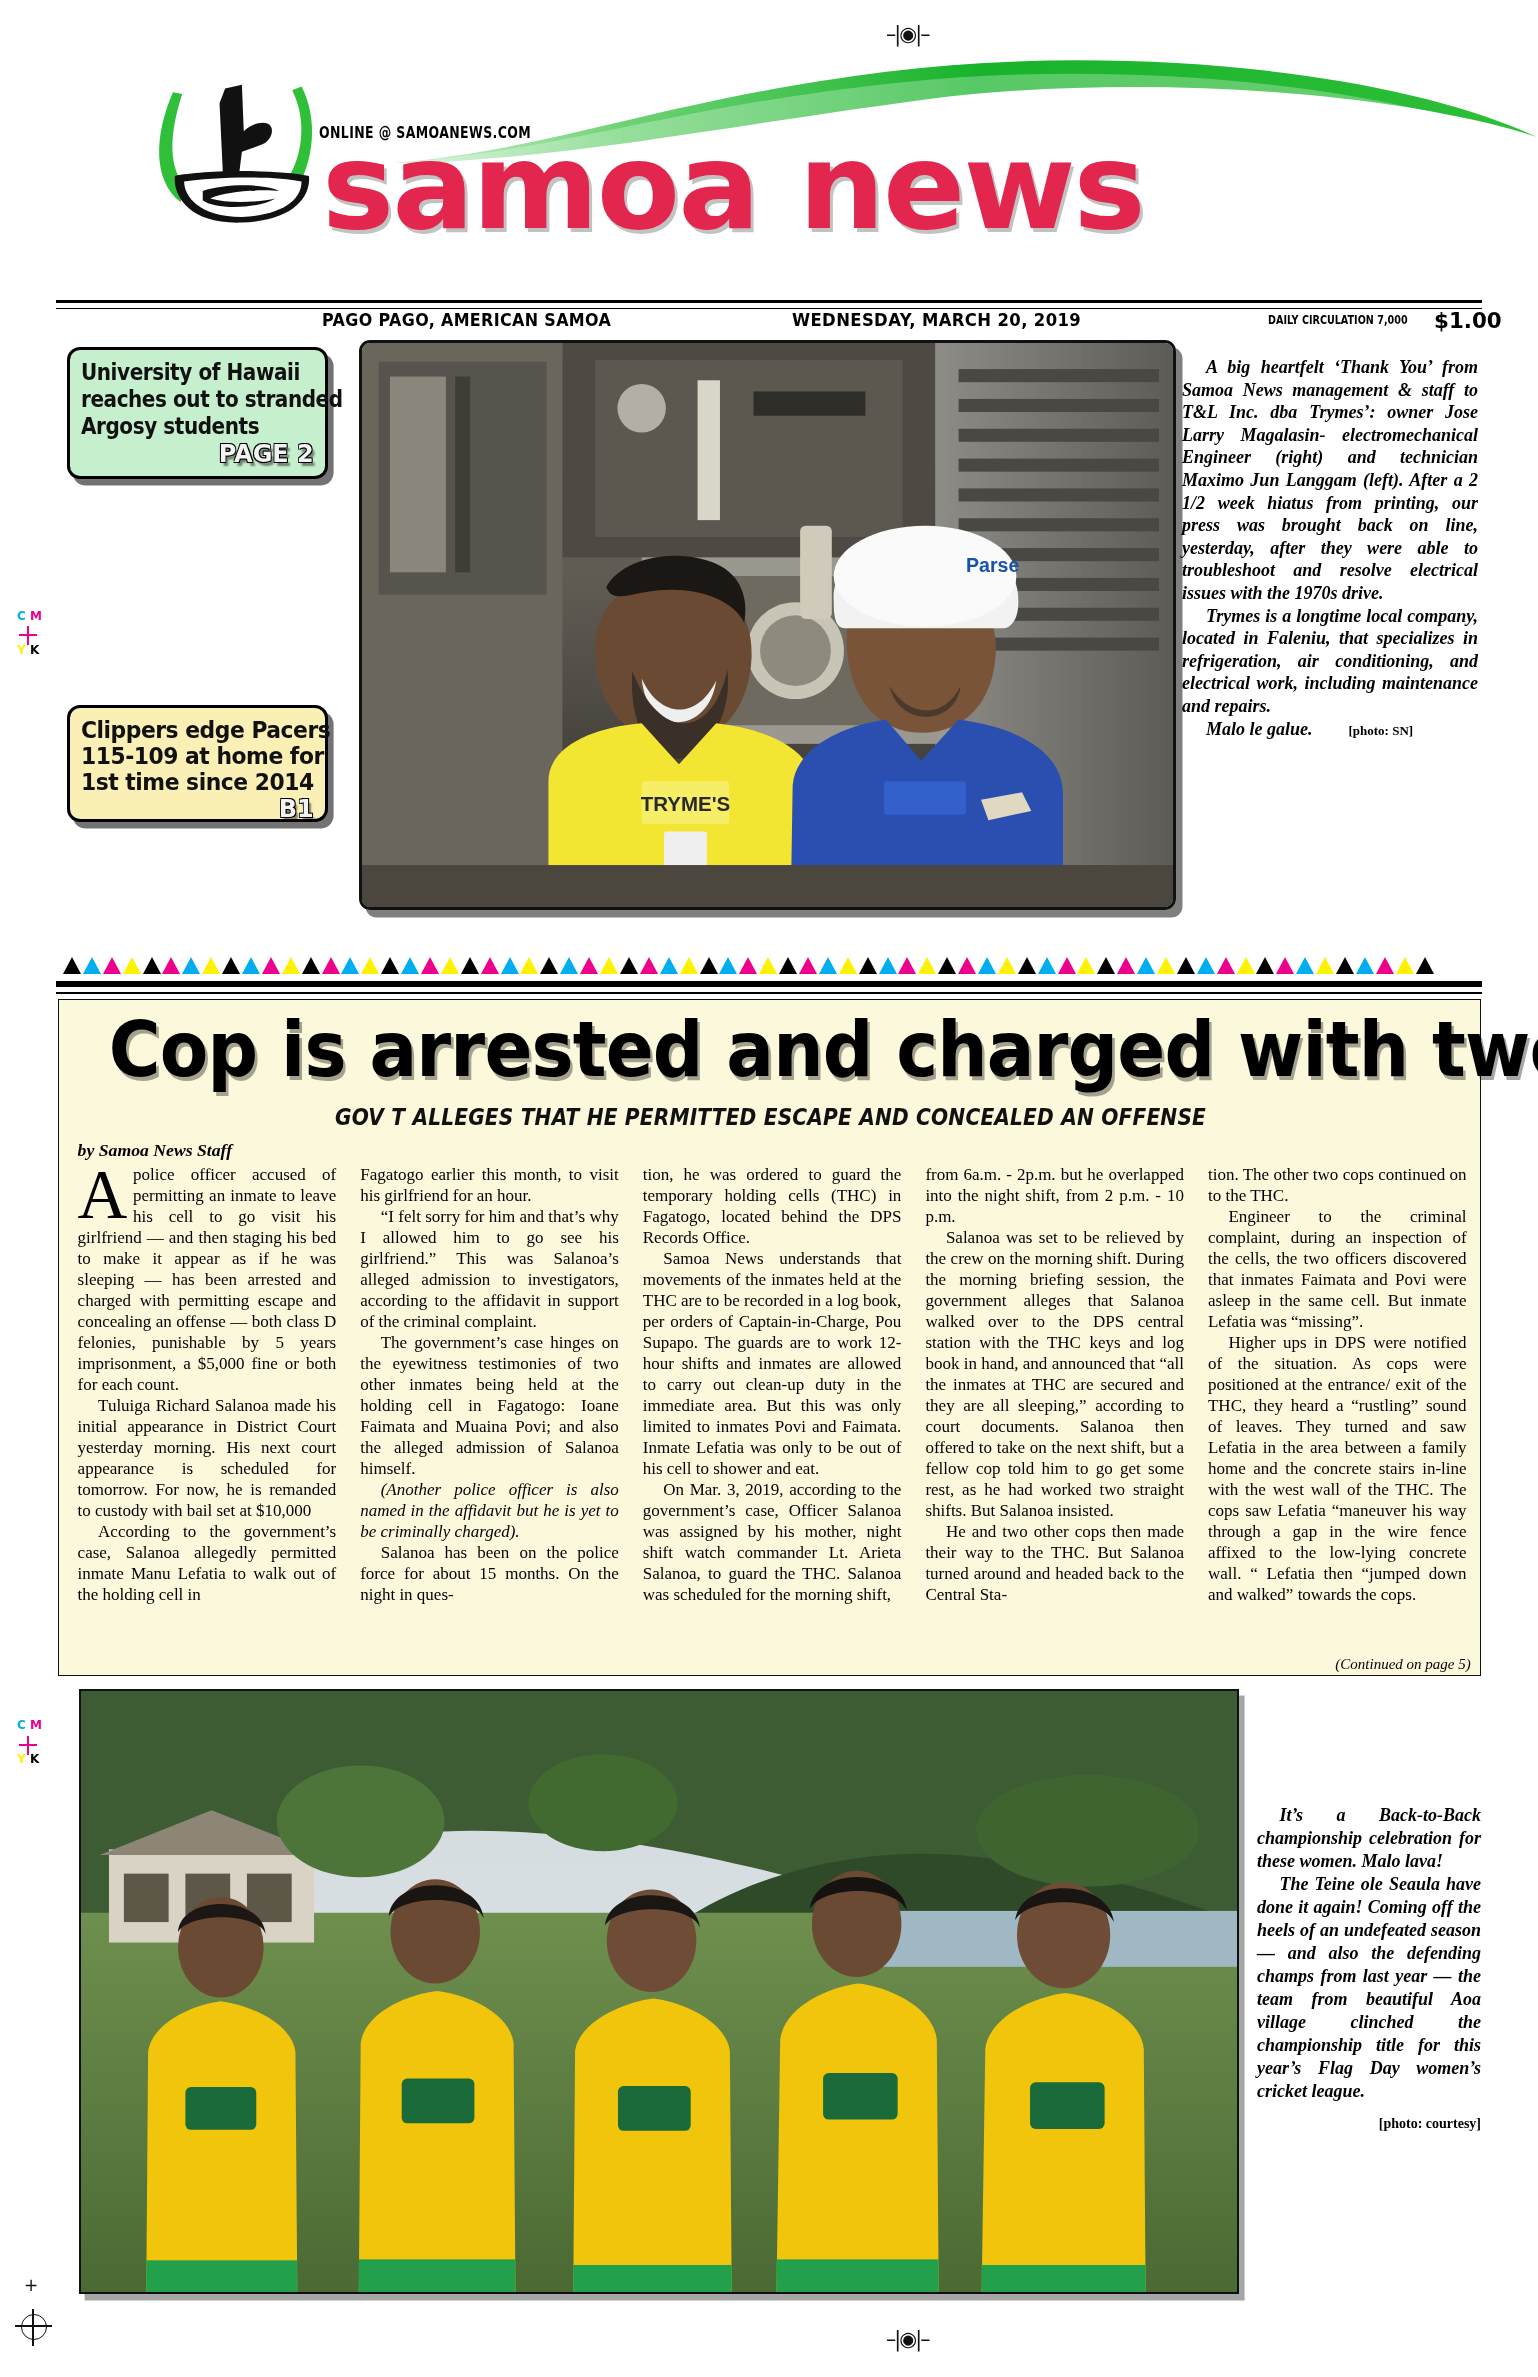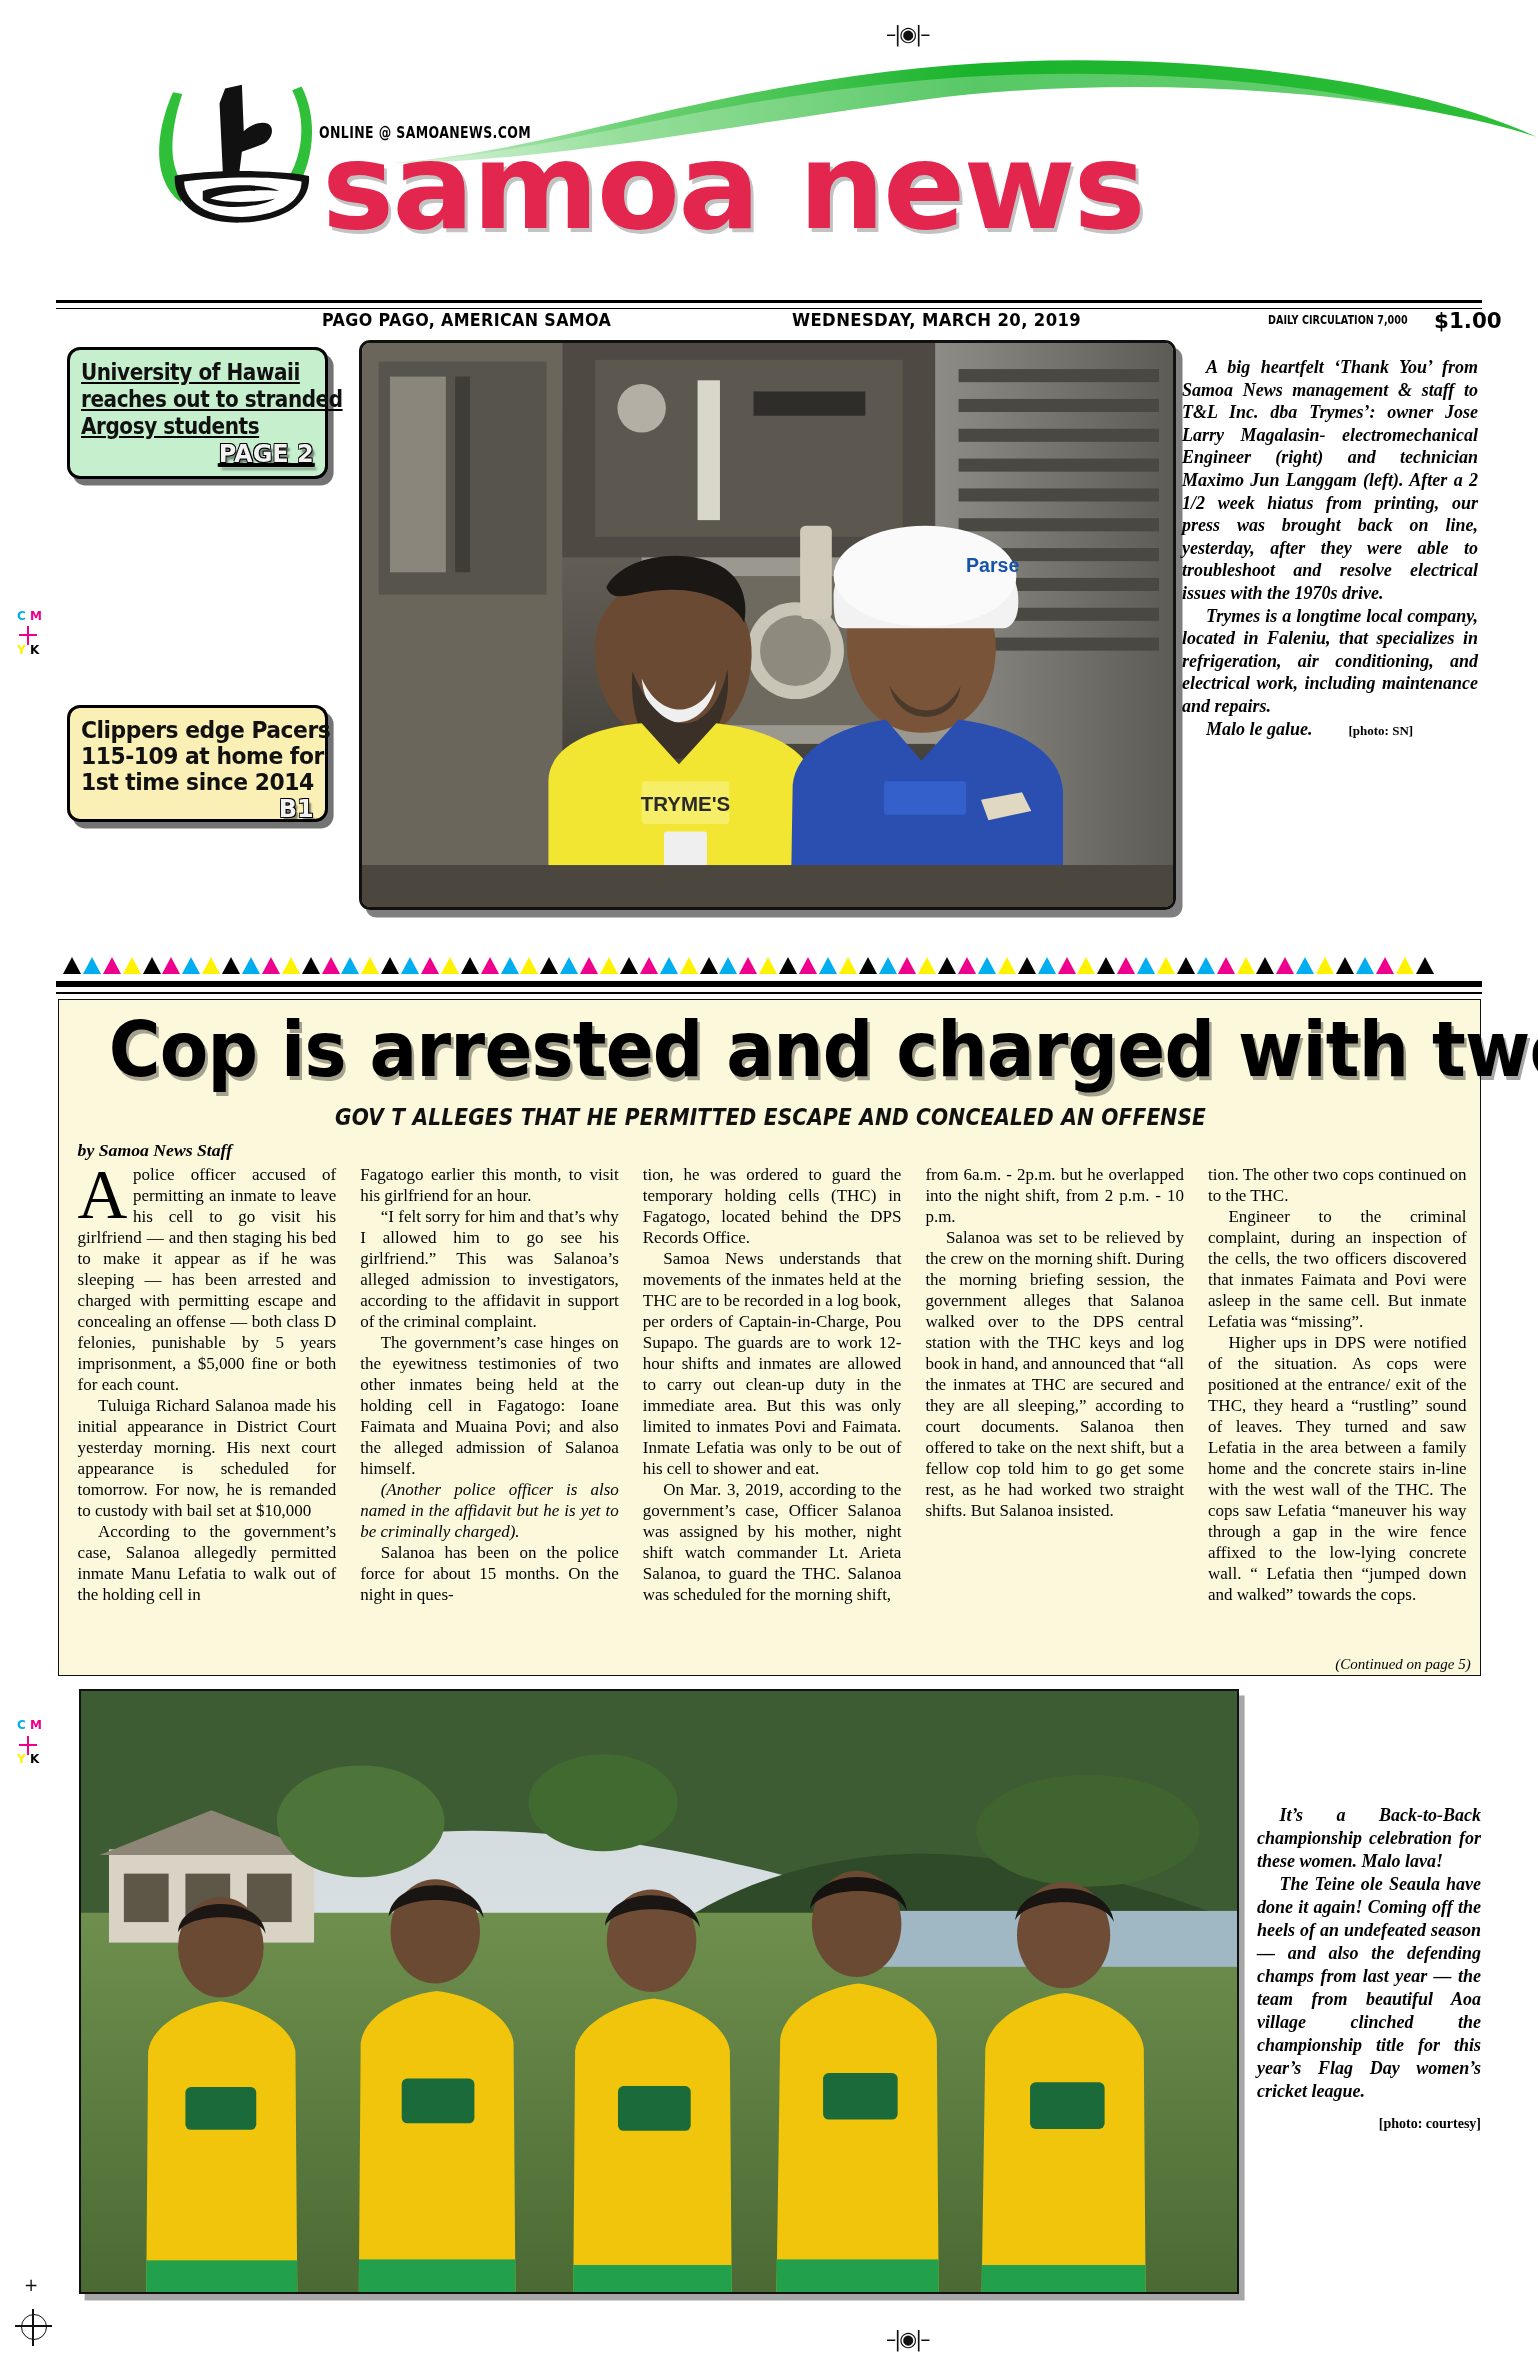--- a/index.html
+++ b/index.html
@@ -57,21 +57,21 @@
 
   
   .teaser{position:absolute;left:67px;width:261px;border:3.7px solid #000;border-radius:13px;
     box-shadow:5.6px 6.5px 0 rgba(0,0,0,.55);padding:9.3px 11.2px 7.5px 11.2px;box-sizing:border-box;}
   .teaser-txt{font-family:"DejaVu Sans",sans-serif;font-weight:bold;color:#111;
     font-size:23px;line-height:27px;letter-spacing:-0.5px;
     transform:scaleX(0.87);transform-origin:left top;white-space:nowrap;}
   .teaser-page{font-family:"DejaVu Sans",sans-serif;font-weight:bold;font-size:24px;
     color:#f2f2f2;text-align:right;letter-spacing:0px;
     text-shadow:-0.9px -0.9px 0 #000,0.9px -0.9px 0 #000,-0.9px 0.9px 0 #000,0.9px 0.9px 0 #000,2.8px 3.7px 1.9px rgba(0,0,0,.45);}
-  .t1{top:347px;height:132px;background:#C6EFCE;text-decoration:underline;}
+  .t1{top:347px;height:132px;background:#C6EFCE;}
   .t2{top:539px;height:93px;background:#F2C4F2;}
   .t3{top:705px;height:117px;background:#FAEFB4;}
   .t3 .teaser-txt{font-size:23px;line-height:26px;transform:scaleX(0.95);}
 
   
   .photo-top{position:absolute;left:359px;top:340px;width:811px;height:564px;
     border:3.7px solid #111;border-radius:11.2px;overflow:hidden;
     box-shadow:6.5px 7.5px 0 rgba(0,0,0,.5);}
 
   
@@ -396,20 +396,21 @@
           <p>Salanoa has been on the police force for about 15 months. On the night in ques-</p>
         </div>
         <div class="col">
           <p class="noind">tion, he was ordered to guard the temporary holding cells (THC) in Fagatogo, located behind the DPS Records Office.</p>
           <p>Samoa News understands that movements of the inmates held at the THC are to be recorded in a log book, per orders of Captain-in-Charge, Pou Supapo. The guards are to work 12-hour shifts and inmates are allowed to carry out clean-up duty in the immediate area. But this was only limited to inmates Povi and Faimata. Inmate Lefatia was only to be out of his cell to shower and eat.</p>
           <p>On Mar. 3, 2019, according to the government’s case, Officer Salanoa was assigned by his mother, night shift watch commander Lt. Arieta Salanoa, to guard the THC. Salanoa was scheduled for the morning shift,</p>
         </div>
         <div class="col">
           <p class="noind">from 6a.m. - 2p.m. but he overlapped into the night shift, from 2 p.m. - 10 p.m.</p>
           <p>Salanoa was set to be relieved by the crew on the morning shift. During the morning briefing session, the government alleges that Salanoa walked over to the DPS central station with the THC keys and log book in hand, and announced that “all the inmates at THC are secured and they are all sleeping,” according to court documents. Salanoa then offered to take on the next shift, but a fellow cop told him to go get some rest, as he had worked two straight shifts. But Salanoa insisted.</p>
+          <p>He and two other cops then made their way to the THC. But Salanoa turned around and headed back to the Central Sta-</p>
         </div>
         <div class="col">
           <p class="noind">tion. The other two cops continued on to the THC.</p>
           <p>Engineer to the criminal complaint, during an inspection of the cells, the two officers discovered that inmates Faimata and Povi were asleep in the same cell. But inmate Lefatia was “missing”.</p>
           <p>Higher ups in DPS were notified of the situation. As cops were positioned at the entrance/ exit of the THC, they heard a “rustling” sound of leaves. They turned and saw Lefatia in the area between a family home and the concrete stairs in-line with the west wall of the THC. The cops saw Lefatia “maneuver his way through a gap in the wire fence affixed to the low-lying concrete wall. “ Lefatia then “jumped down and walked” towards the cops.</p>
         </div>
       </div>
     <div class="contd">(Continued on page 5)</div>
   </div>
 

